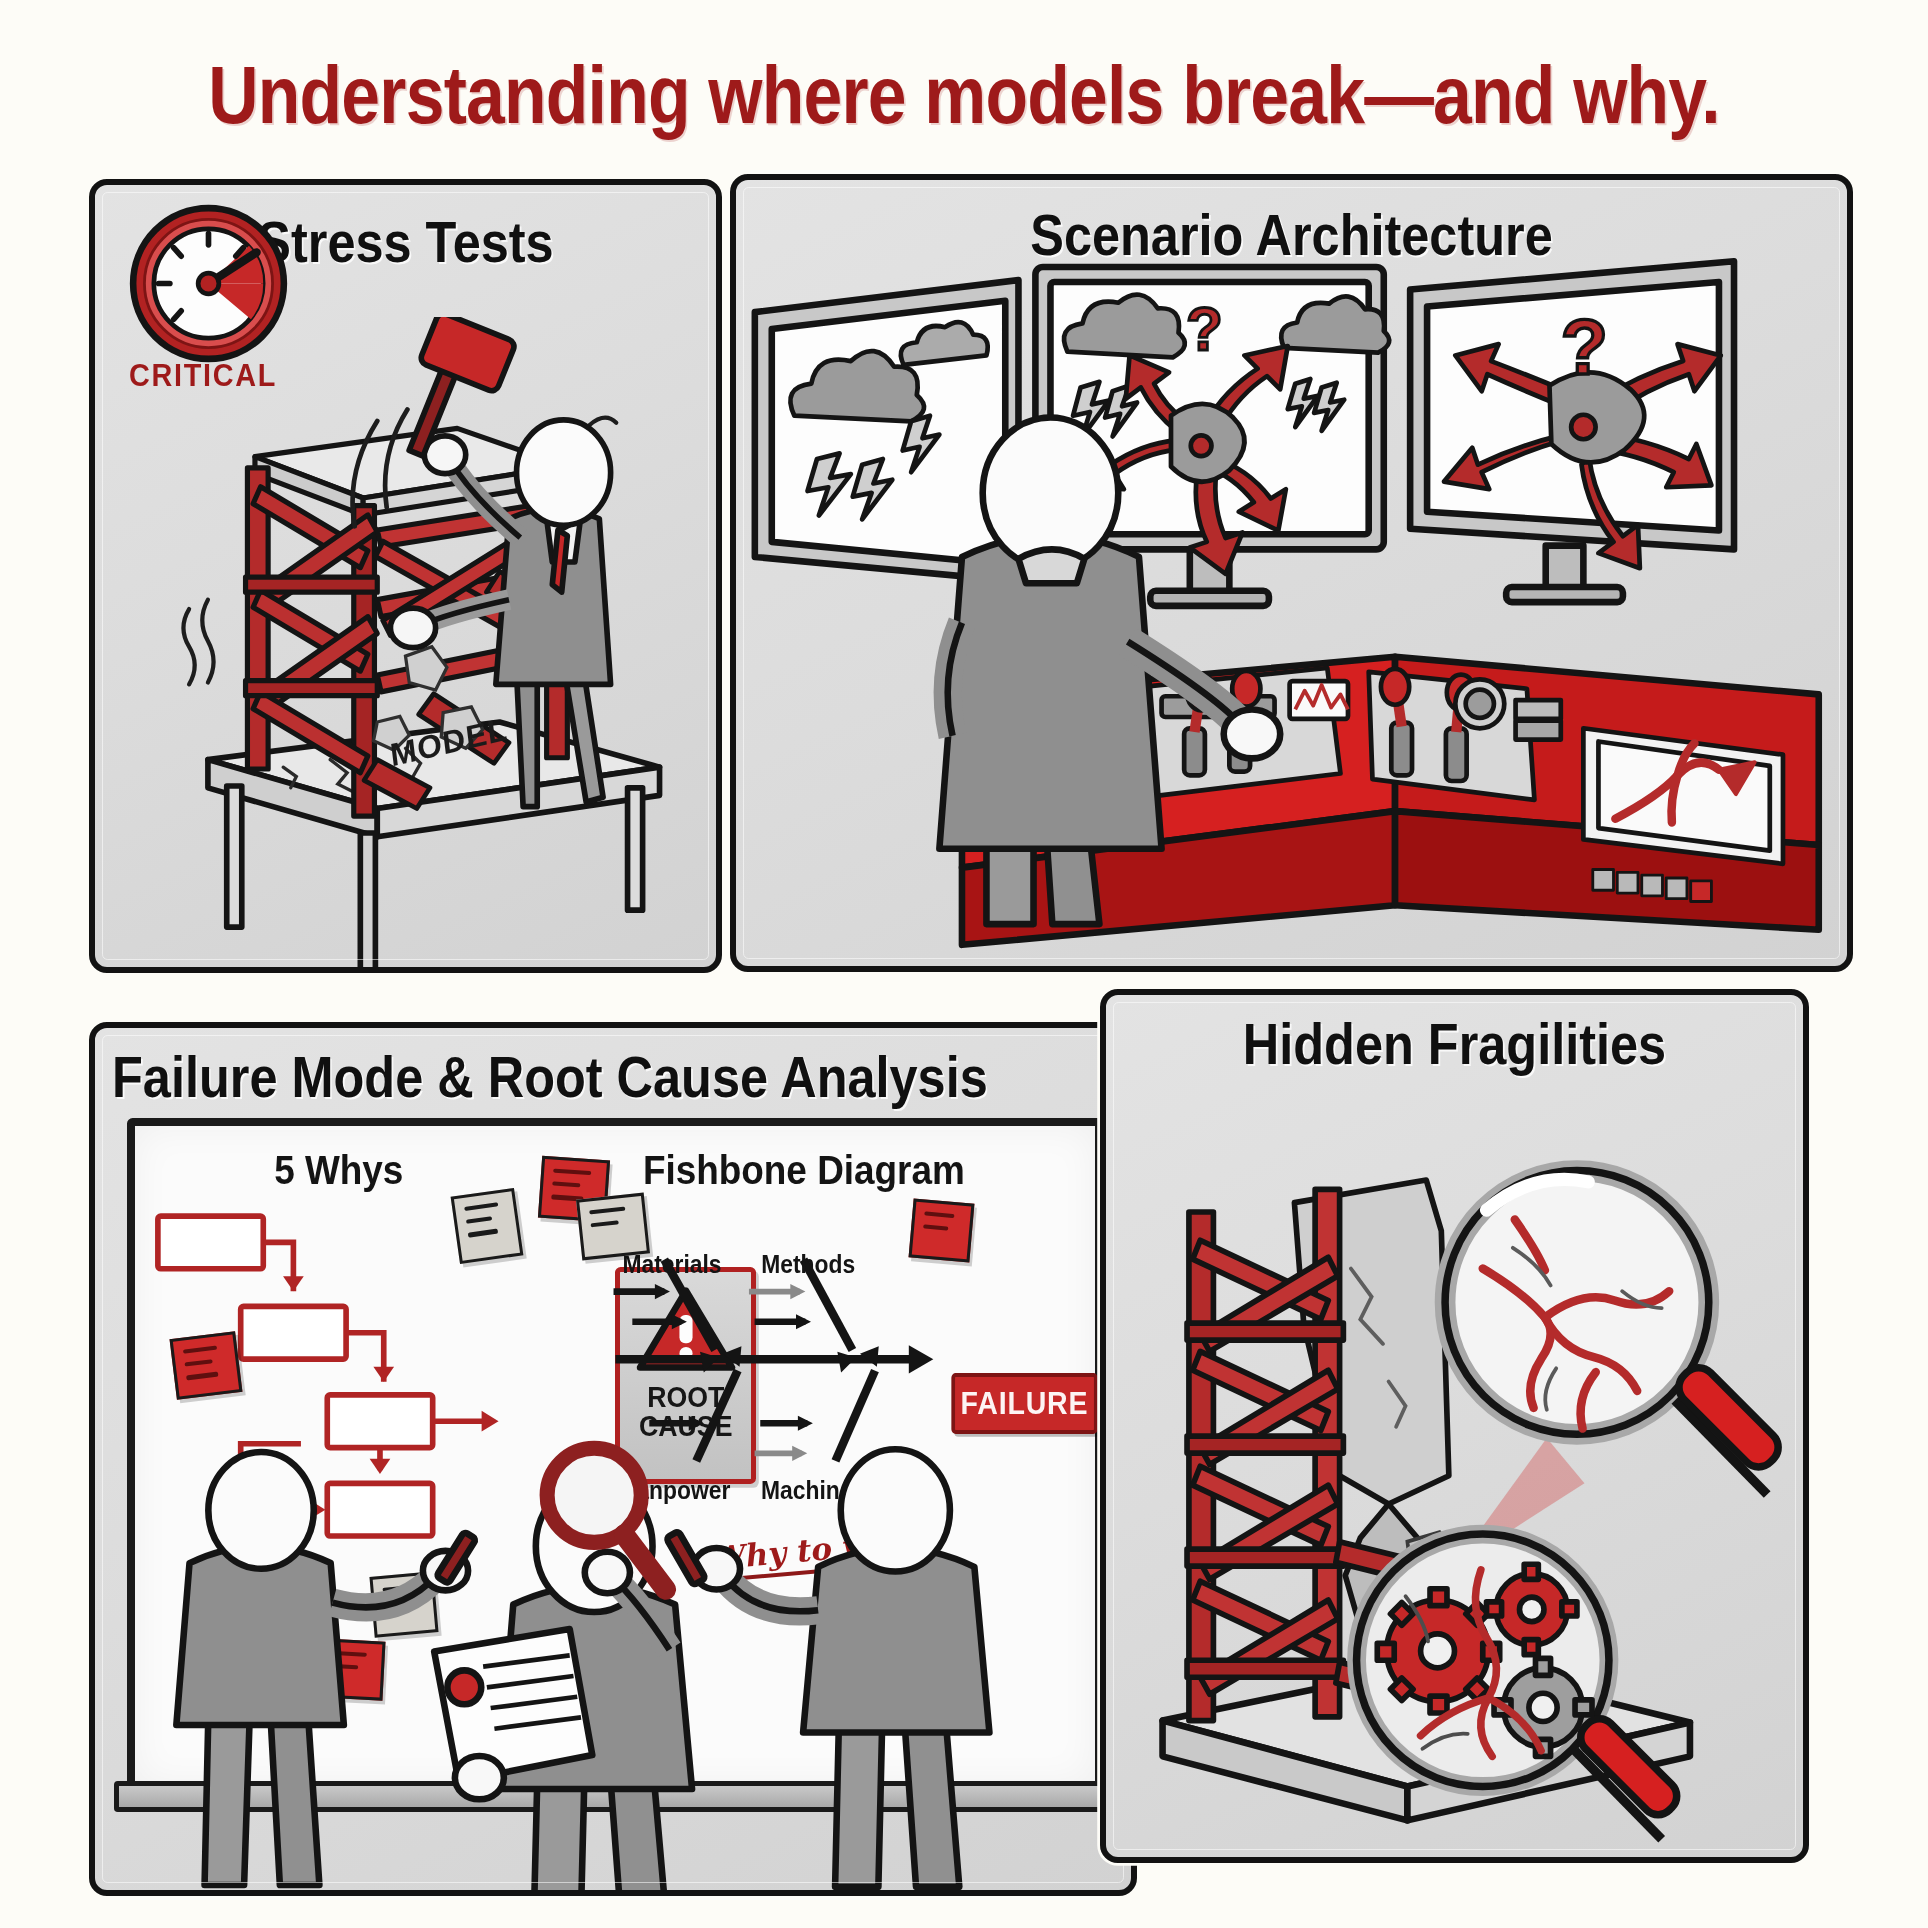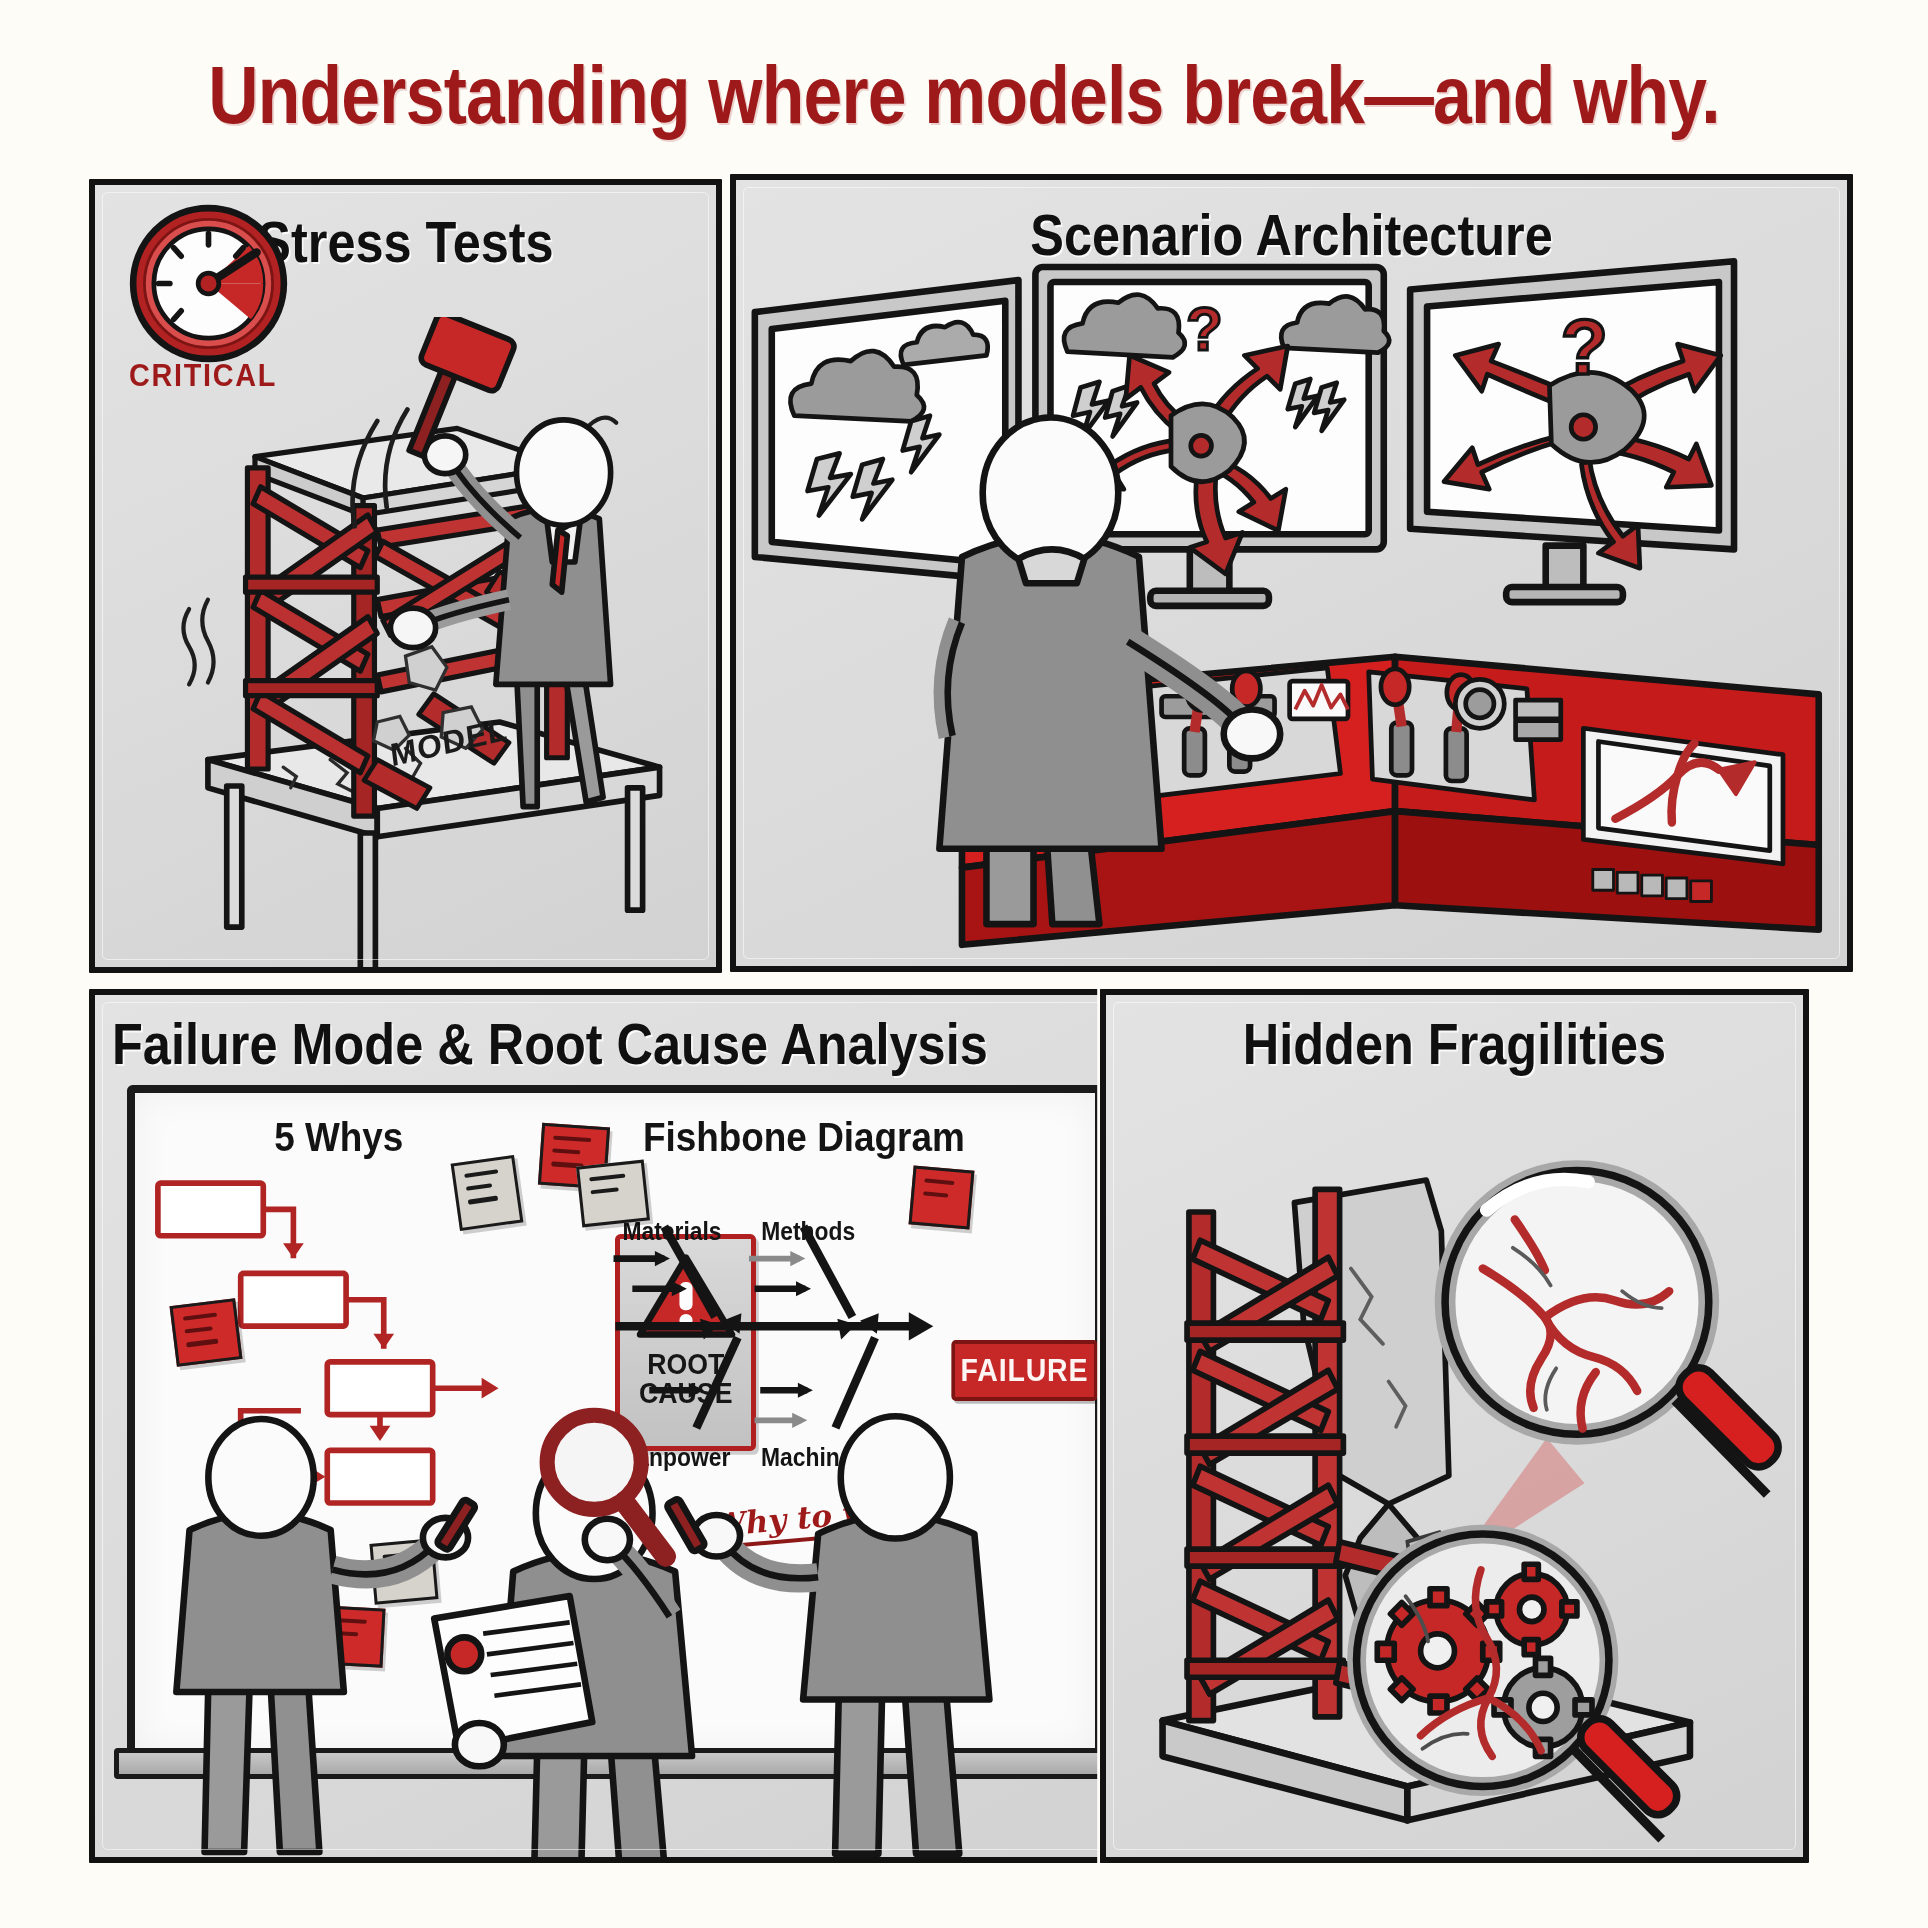--- a/index.html
+++ b/index.html
@@ -25,31 +25,31 @@
     transform-origin:center top;
     text-shadow:1.9px 1.9px 0 rgba(160,30,30,.18);
     white-space:nowrap;
   }
 
   
   .panel{
     position:absolute;
     background:linear-gradient(155deg,#e3e3e3 0%,#dcdcdc 45%,#d2d2d2 100%);
     border:6.6px solid #121212;
-    border-radius:1px;
+    border-radius:18px;
     box-shadow:0 0 0 2.8px #fdfcf7;
     overflow:hidden;
   }
   .panel::after{
     content:"";position:absolute;inset:6.6px;border:1.9px solid rgba(255,255,255,.55);
     border-radius:5.6px;pointer-events:none;
   }
   .p1{left:89px;  top:179px;  width:621px;  height:782px;}
   .p2{left:730px; top:174px;  width:1111px; height:786px;}
-  .p3{left:89px;  top:989px; width:1036px; height:862px;}
+  .p3{left:89px;  top:1022px; width:1036px; height:862px;}
   .p4{left:1100px;top:989px; width:697px;  height:862px;}
 
   .panel-title{
     position:absolute;width:100%;text-align:center;
     font-family:"Liberation Sans Narrow","Liberation Sans",sans-serif;
     font-weight:bold;color:#101010;
     transform:scaleX(.87);
     text-shadow:1.9px 1.9px 0 rgba(255,255,255,.8);
     white-space:nowrap;
   }

